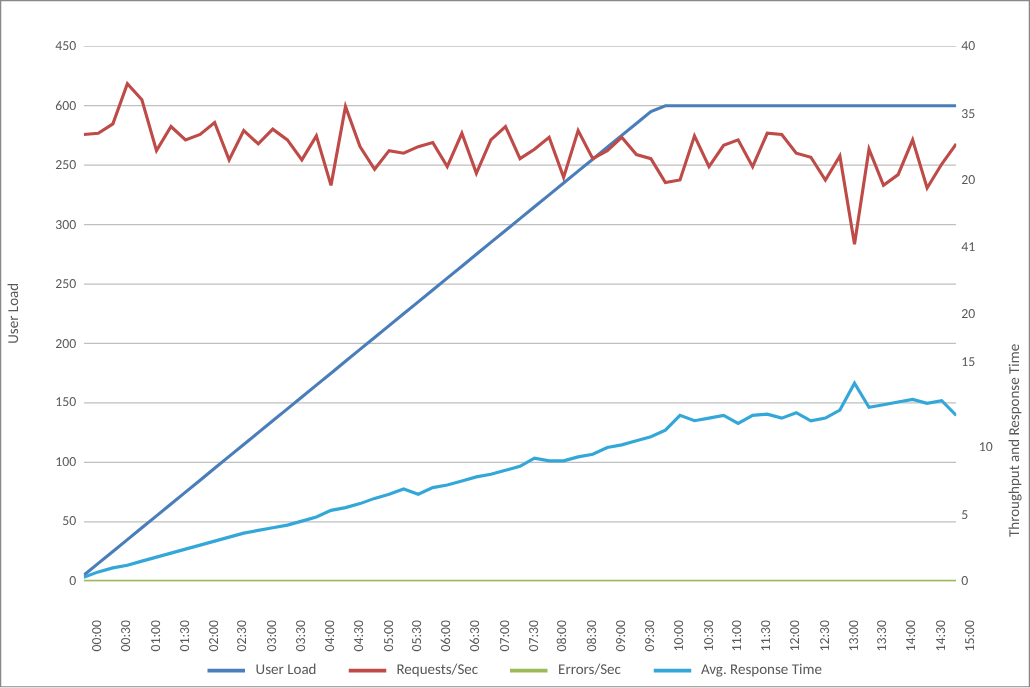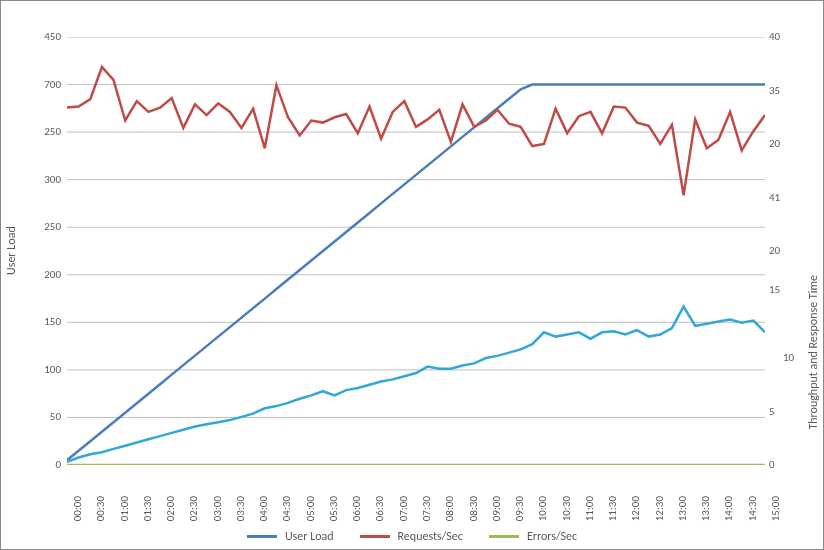--- a/index.html
+++ b/index.html
@@ -113,21 +113,21 @@
   </div>
   <div id="y1-ticks">
       <div class="y-tick y1-tick" style="left: 28px; top: 457px;">0</div>
       <div class="y-tick y1-tick" style="left: 28px; top: 409.444px;">50</div>
       <div class="y-tick y1-tick" style="left: 28px; top: 361.889px; text-align: right;">100</div>
       <div class="y-tick y1-tick" style="left: 28px; top: 314.333px;">150</div>
       <div class="y-tick y1-tick" style="left: 28px; top: 266.778px;">200</div>
       <div class="y-tick y1-tick" style="left: 28px; top: 219.222px;">250</div>
       <div class="y-tick y1-tick" style="left: 28px; top: 171.667px;">300</div>
       <div class="y-tick y1-tick" style="left: 28px; top: 124.111px;">250</div>
-      <div class="y-tick y1-tick" style="left: 28px; top: 76.5556px;">700</div>
+      <div class="y-tick y1-tick" style="left: 28px; top: 76.5556px;">600</div>
       <div class="y-tick y1-tick" style="left: 28px; top: 29px;">450</div>
     </div>
   <div id="y2-ticks">
       <div class="y-tick y2-tick" style="right: 22px; top: 457px;">0</div>
       <div class="y-tick y2-tick" style="right: 22px; top: 403.5px;">5</div>
       <div class="y-tick y2-tick" style="right: 8px; top: 350px;">10</div>
       <div class="y-tick y2-tick" style="right: 22px; top: 282px;">15</div>
       <div class="y-tick y2-tick" style="right: 22px; top: 243px;">20</div>
       <div class="y-tick y2-tick" style="right: 22px; top: 189.5px;">41</div>
       <div class="y-tick y2-tick" style="right: 22px; top: 136px;">20</div>
@@ -174,14 +174,18 @@
       <span>User Load</span>
     </span>
     <span class="item">
       <span class="swatch" style="border-top-color:#be4b48"></span>
       <span>Requests/Sec</span>
     </span>
     <span class="item">
       <span class="swatch" style="border-top-color:#9bbb59"></span>
       <span>Errors/Sec</span>
     </span>
+    <span class="item">
+      <span class="swatch" style="border-top-color:#33a7d8"></span>
+      <span>Avg. Response Time</span>
+    </span>
   </div>
 </div>
 
 </body></html>

